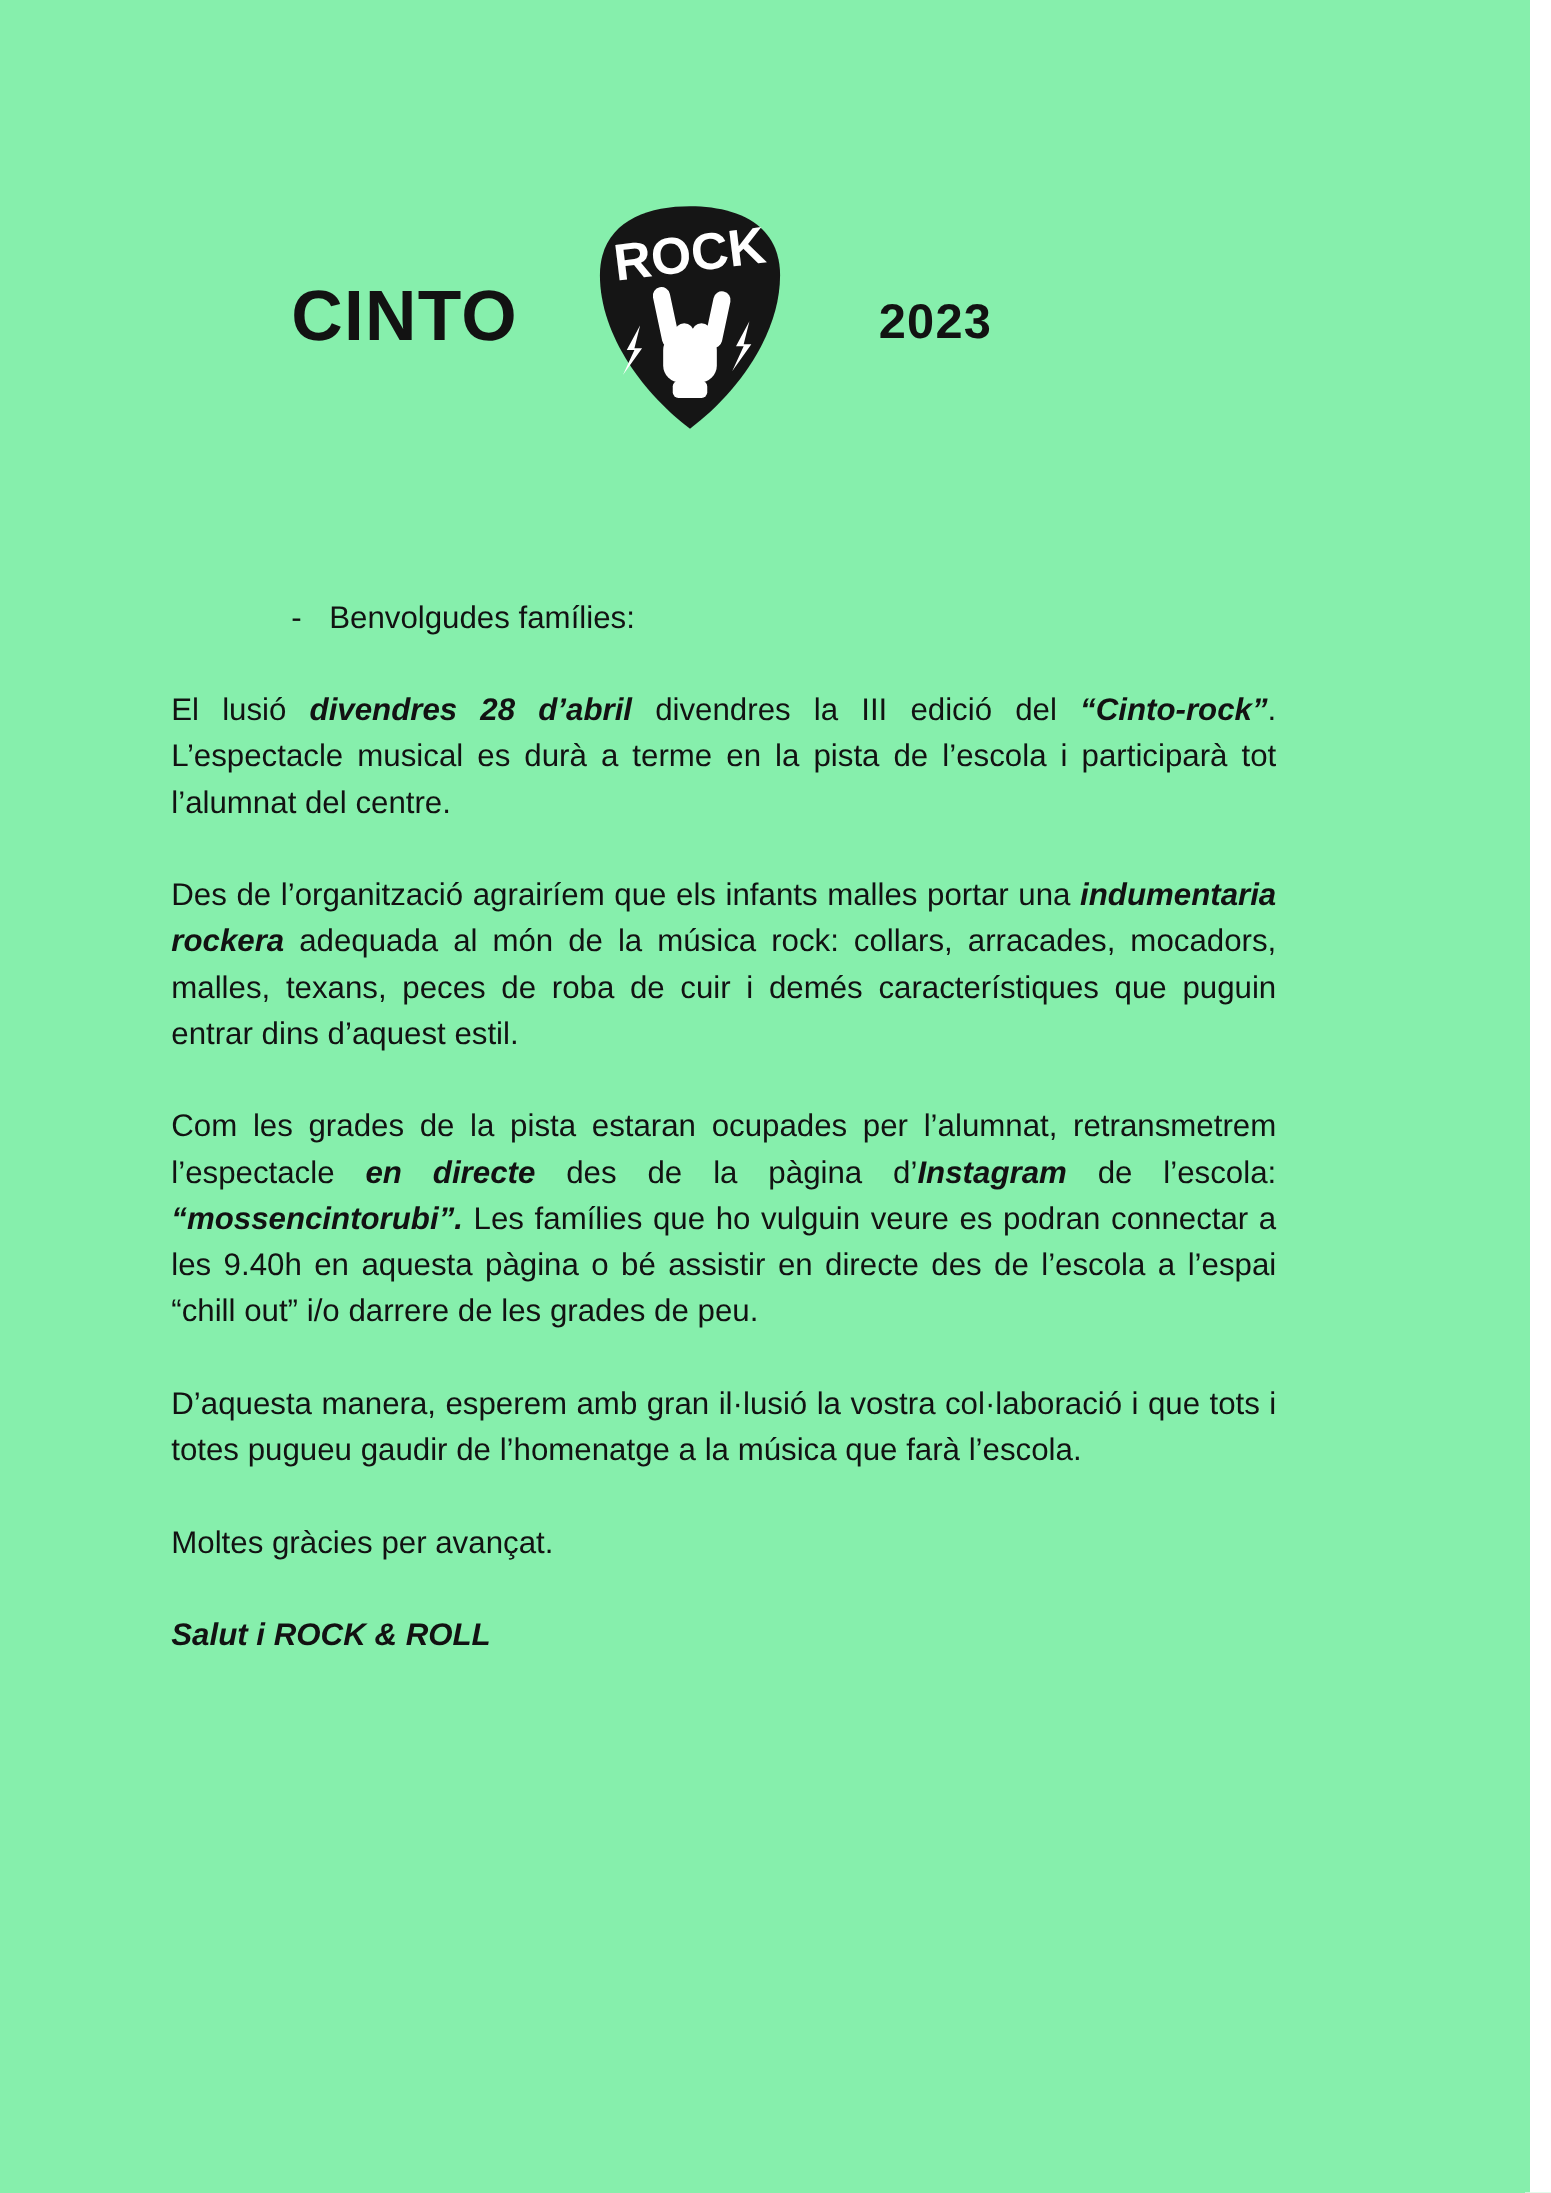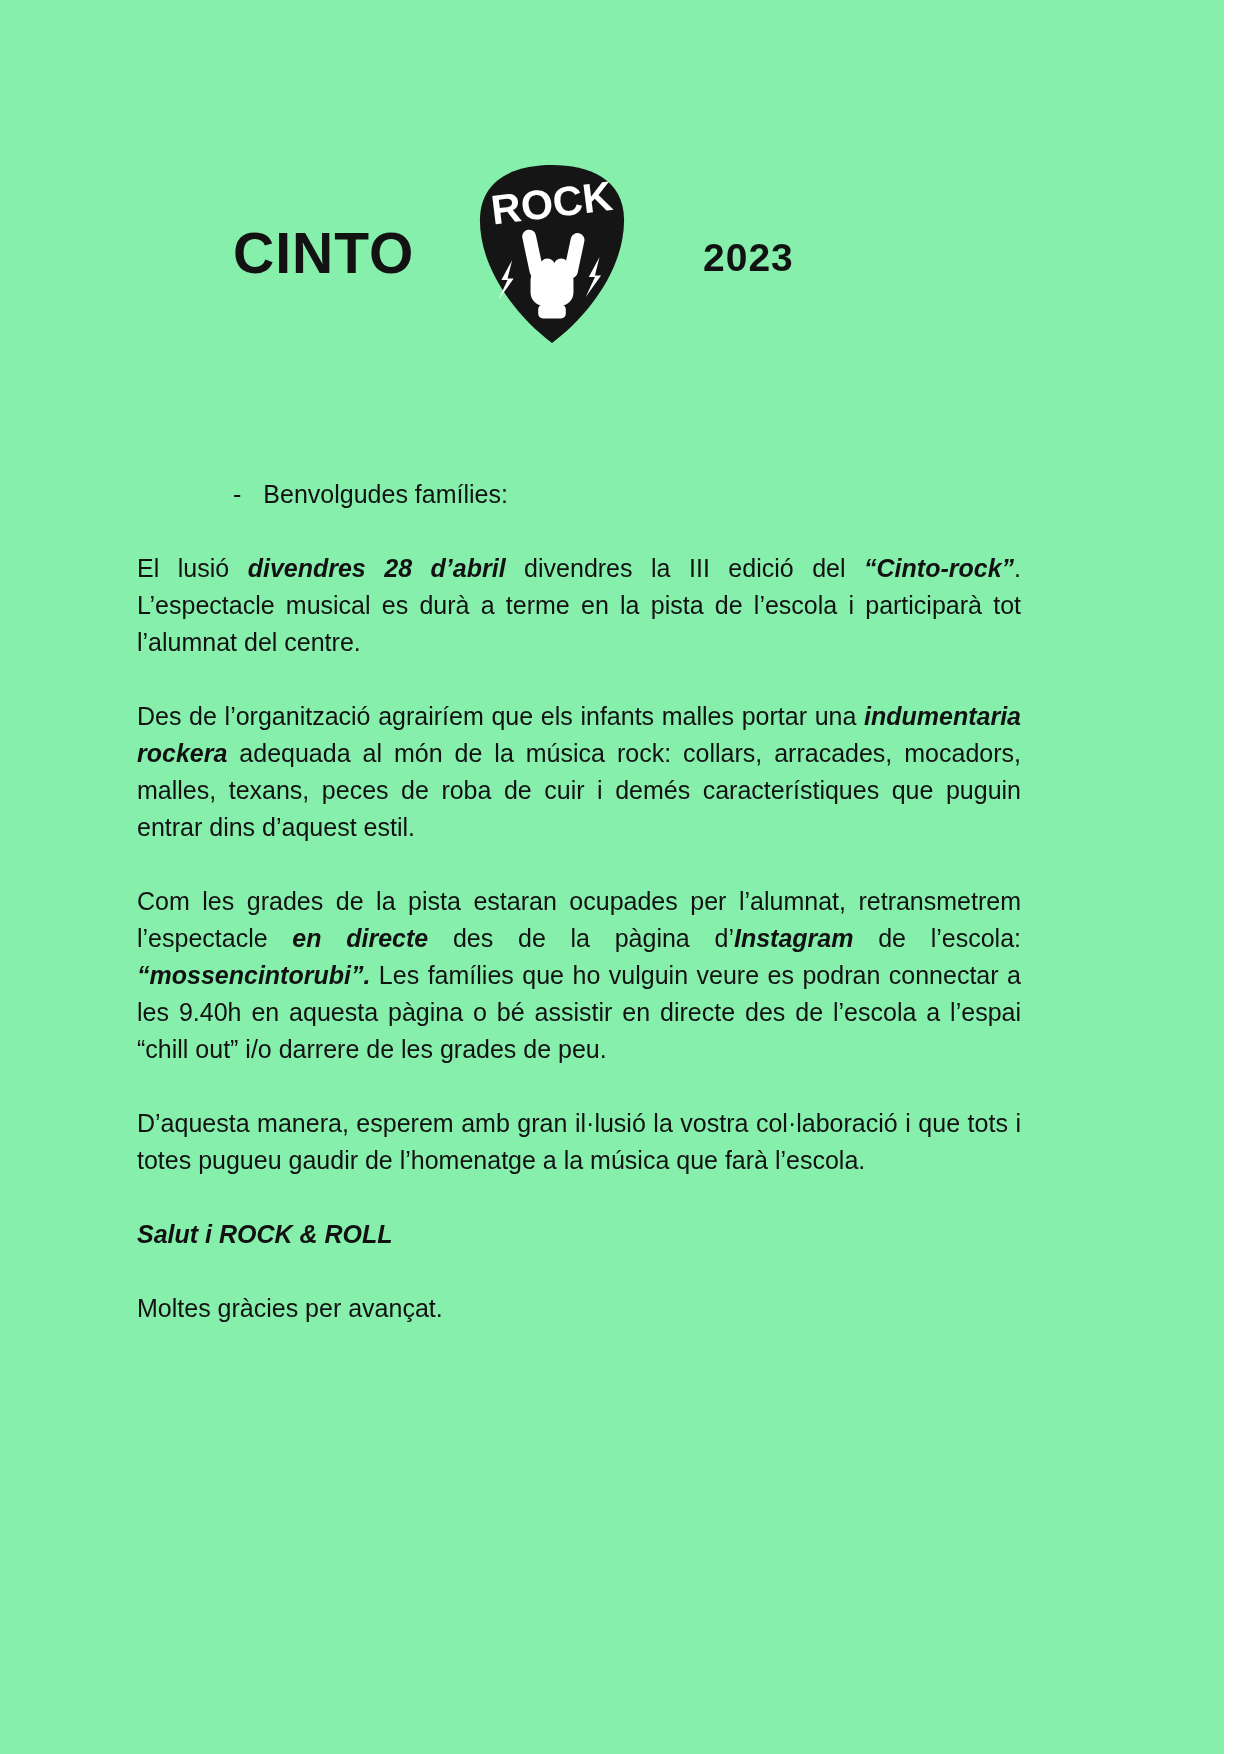--- a/index.html
+++ b/index.html
@@ -99,18 +99,18 @@
   <div class="body-text">
     <div class="salutation">
       <span>-</span>
       <span>Benvolgudes famílies:</span>
     </div>
     <div>
         <p class="para"><span>El lusió </span><span class="b">divendres 28 d’abril</span><span> divendres la III edició del </span><span class="b">“Cinto-rock”</span><span>. L’espectacle musical es durà a terme en la pista de l’escola i participarà tot l’alumnat del centre.</span></p>
         <p class="para"><span>Des de l’organització agrairíem que els infants malles portar una </span><span class="b">indumentaria rockera</span><span> adequada al món de la música rock: collars, arracades, mocadors, malles, texans, peces de roba de cuir i demés característiques que puguin entrar dins d’aquest estil.</span></p>
         <p class="para"><span>Com les grades de la pista estaran ocupades per l’alumnat, retransmetrem l’espectacle </span><span class="b">en directe</span><span> des de la pàgina d’</span><span class="b">Instagram</span><span> de l’escola: </span><span class="b">“mossencintorubi”.</span><span> Les famílies que ho vulguin veure es podran connectar a les 9.40h en aquesta pàgina o bé assistir en directe des de l’escola a l’espai “chill out” i/o darrere de les grades de peu.</span></p>
         <p class="para"><span>D’aquesta manera, esperem amb gran il·lusió la vostra col·laboració i que tots i totes pugueu gaudir de l’homenatge a la música que farà l’escola.</span></p>
+        <p class="para"><span>Moltes gràcies per avançat.</span></p>
         <p class="para"><span class="b">Salut i ROCK &amp; ROLL</span></p>
-        <p class="para"><span>Moltes gràcies per avançat.</span></p>
       </div>
   </div>
 
 </div>
 
 </body></html>

